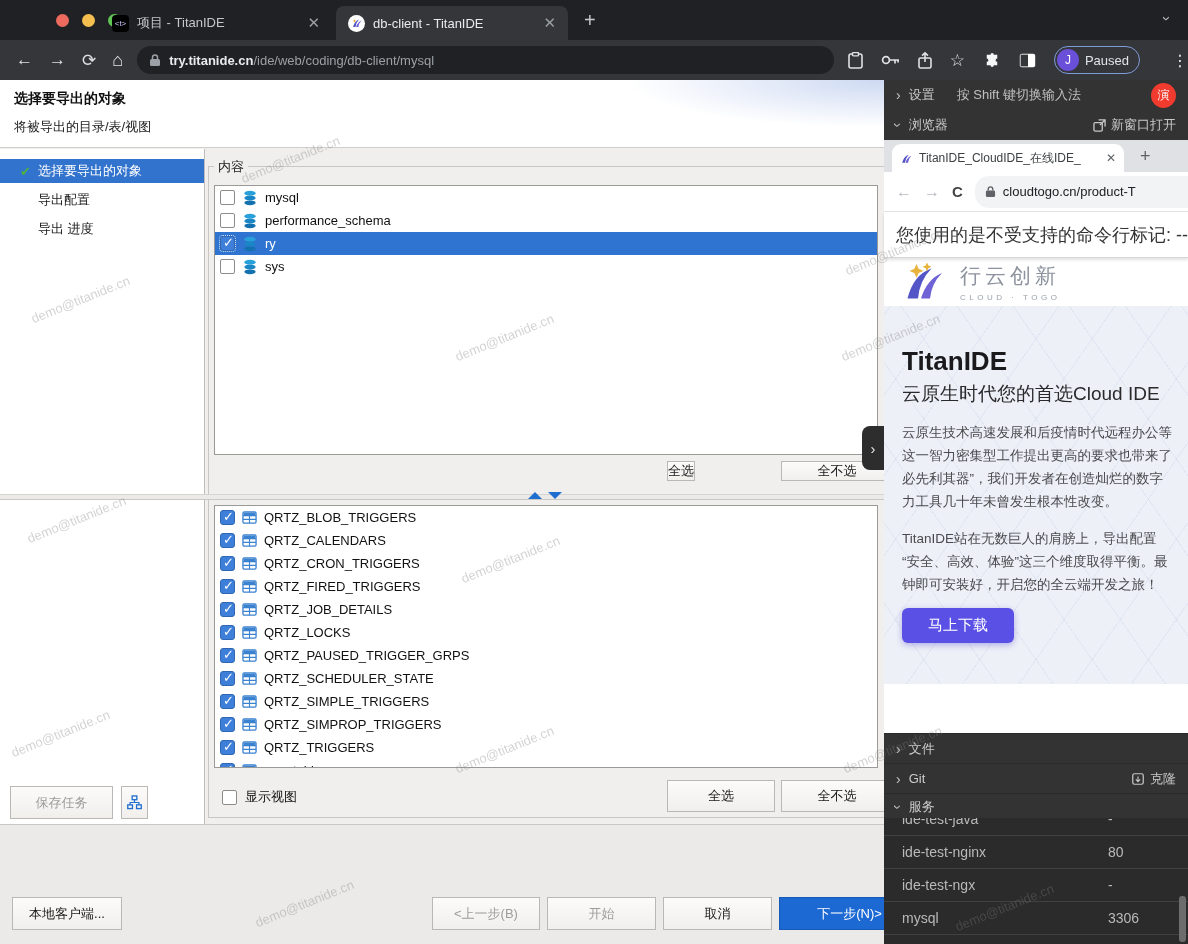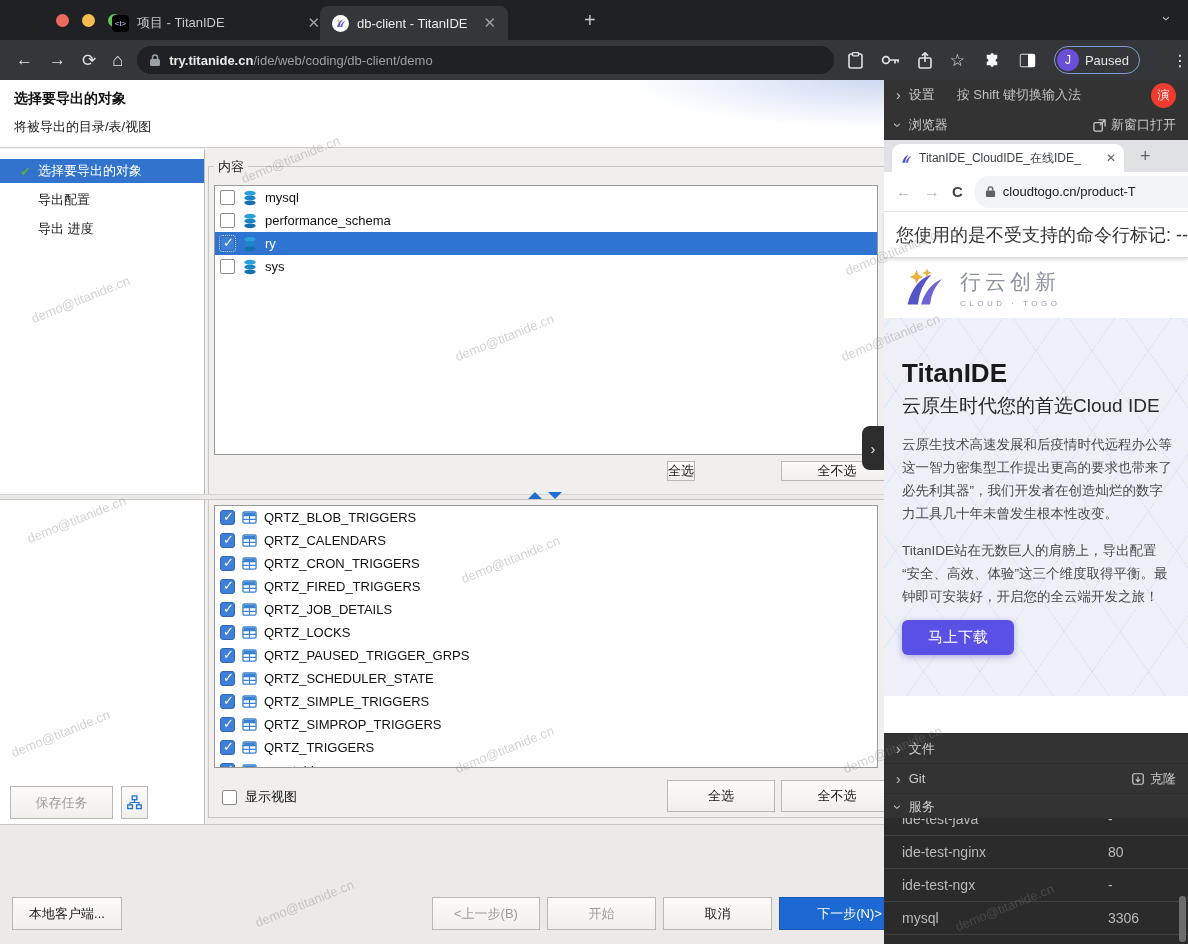--- a/index.html
+++ b/index.html
@@ -5,21 +5,21 @@
   html,body{margin:0;padding:0;background:#111;}
   *{box-sizing:border-box;font-family:"Liberation Sans","DejaVu Sans",sans-serif;}
   #app{position:relative;width:1188px;height:944px;overflow:hidden;background:#202124;margin:0 auto;}
 
   
   .tabstrip{position:absolute;left:0;top:0;width:100%;height:40px;background:#202124;}
   .light{position:absolute;top:14px;width:13px;height:13px;border-radius:50%;}
   .light.r{left:56px;background:#ec6a5e;} .light.y{left:82px;background:#f5bf4f;} .light.g{left:108px;background:#61c554;}
   .tab{position:absolute;top:6px;height:34px;display:flex;align-items:center;gap:8px;padding:0 12px;font-size:13px;color:#c3c7cb;}
   .tab.t1{left:100px;width:232px;}
-  .tab.t2{left:320px;width:188px;background:#35363a;border-radius:8px 8px 0 0;color:#e8eaed;align-items:center;}
+  .tab.t2{left:336px;width:232px;background:#35363a;border-radius:8px 8px 0 0;color:#e8eaed;align-items:center;}
   .tab .ttl{flex:1;overflow:hidden;white-space:nowrap;}
   .tab .x{color:#9aa0a6;font-size:15px;}
   .fav1{width:17px;height:17px;border-radius:4px;background:#000;color:#cfc7ff;font-size:8px;display:flex;align-items:center;justify-content:center;flex:none;}
   .fav2{width:17px;height:17px;border-radius:50%;background:#fff;display:flex;align-items:center;justify-content:center;flex:none;}
   .newtab{position:absolute;left:584px;top:10px;color:#c3c7cb;font-size:20px;line-height:20px;}
   .winchev{position:absolute;right:18px;top:10px;color:#c3c7cb;font-size:15px;transform:rotate(90deg);}
   .toolbar{position:absolute;left:0;top:40px;width:100%;height:40px;background:#35363a;display:flex;align-items:center;}
   .navic{color:#dee1e6;font-size:17px;margin-left:16px;}
   .home{font-size:18px;}
   .urlbar{margin-left:14px;width:700px;height:28px;background:#202124;border-radius:14px;display:flex;align-items:center;padding:0 12px;font-size:13px;}
@@ -83,21 +83,21 @@
   .ibrowser{position:absolute;left:0;top:60px;width:100%;height:593px;background:#fff;}
   .itabbar{height:32px;background:#dfe1e5;position:relative;}
   .itab{position:absolute;left:8px;top:4px;width:232px;height:28px;background:#fff;border-radius:9px 9px 0 0;display:flex;align-items:center;gap:6px;padding:0 8px;font-size:12px;color:#3c4043;}
   .itab .ttl{flex:1;overflow:hidden;white-space:nowrap;}
   .iplus{position:absolute;left:256px;top:6px;font-size:18px;color:#5f6368;}
   .itoolbar{height:40px;display:flex;align-items:center;border-bottom:1px solid #e4e4e4;}
   .iarrow{color:#b6babf;font-size:16px;margin-left:12px;}
   .ireload{color:#444;font-size:15px;margin-left:12px;font-weight:bold;}
   .ipill{margin-left:12px;height:28px;flex:1;background:#f1f3f4;border-radius:14px 0 0 14px;display:flex;align-items:center;padding:16px 10px;font-size:13px;color:#202124;overflow:hidden;white-space:nowrap;}
   .iwarn{height:46px;display:flex;align-items:center;padding:0 12px;font-size:18px;color:#333;border-bottom:1px solid #d8d8d8;box-shadow:0 2px 3px rgba(0,0,0,.12);white-space:nowrap;overflow:hidden;background:#fff;position:relative;z-index:2;}
-  .sitehead{height:60px;display:flex;align-items:center;padding:0 0 0 20px;background:#fff;}
+  .sitehead{height:48px;display:flex;align-items:center;padding:0 0 0 20px;background:#fff;}
   .brand{margin-left:10px;}
   .brand .cn{font-size:21px;color:#8d939e;letter-spacing:4px;}
   .brand .en{font-size:8px;color:#9aa1ab;letter-spacing:3.5px;margin-top:3px;}
   .hero{height:378px;background:
     repeating-linear-gradient(55deg,rgba(110,140,200,.10) 0 1px,transparent 1px 46px),
     repeating-linear-gradient(-55deg,rgba(110,140,200,.10) 0 1px,transparent 1px 46px),
     #edf0f7;
     padding:40px 18px 16px;overflow:hidden;}
   .hero h1{margin:0;font-size:26px;color:#1a1a1c;}
   .hero h2{margin:4px 0 14px;font-size:19px;font-weight:normal;color:#2a2a2c;}
@@ -152,21 +152,21 @@
     <span class="navic">←</span>
     <span class="navic">→</span>
     <span class="navic">⟳</span>
     <span class="navic home">⌂</span>
     <div class="urlbar">
       <svg width="12" height="14" viewBox="0 0 12 14" style="margin-right:8px">
           <rect x="1" y="6" width="10" height="7" rx="1.5" fill="#9aa0a6"></rect>
           <path d="M3.5 6V4.5a2.5 2.5 0 0 1 5 0V6" fill="none" stroke="#9aa0a6" stroke-width="1.5"></path>
         </svg>
       <span class="host">try.titanide.cn</span>
-        <span class="path">/ide/web/coding/db-client/demo</span>
+        <span class="path">/ide/web/coding/db-client/mysql</span>
     </div>
     <div class="tb-icons">
       <svg width="15" height="17" viewBox="0 0 15 17">
           <rect x="1" y="2" width="13" height="14" rx="2" fill="none" stroke="#dee1e6" stroke-width="1.6"></rect>
           <rect x="4.5" y="0.5" width="6" height="3.4" rx="1" fill="#35363a" stroke="#dee1e6" stroke-width="1.4"></rect>
         </svg>
       <svg width="19" height="12" viewBox="0 0 19 12">
           <circle cx="5" cy="6" r="3.4" fill="none" stroke="#dee1e6" stroke-width="1.7"></circle>
           <path d="M8.5 6 H18 M14 6 v3.4 M17 6 v2.4" stroke="#dee1e6" stroke-width="1.7" fill="none"></path>
         </svg>

